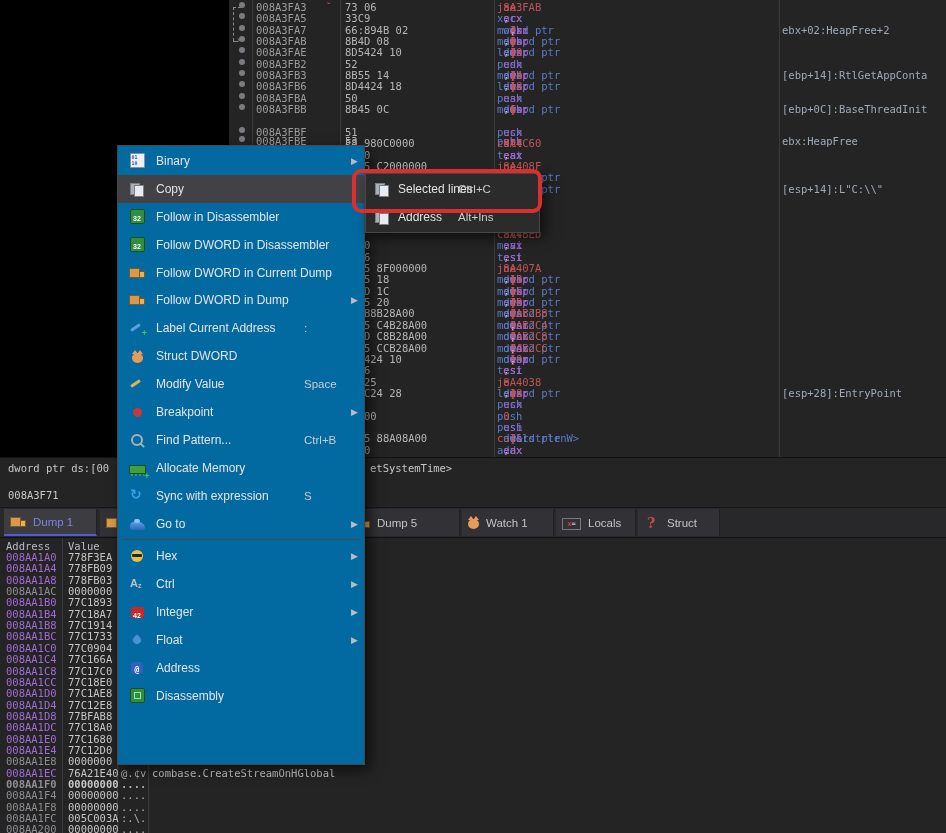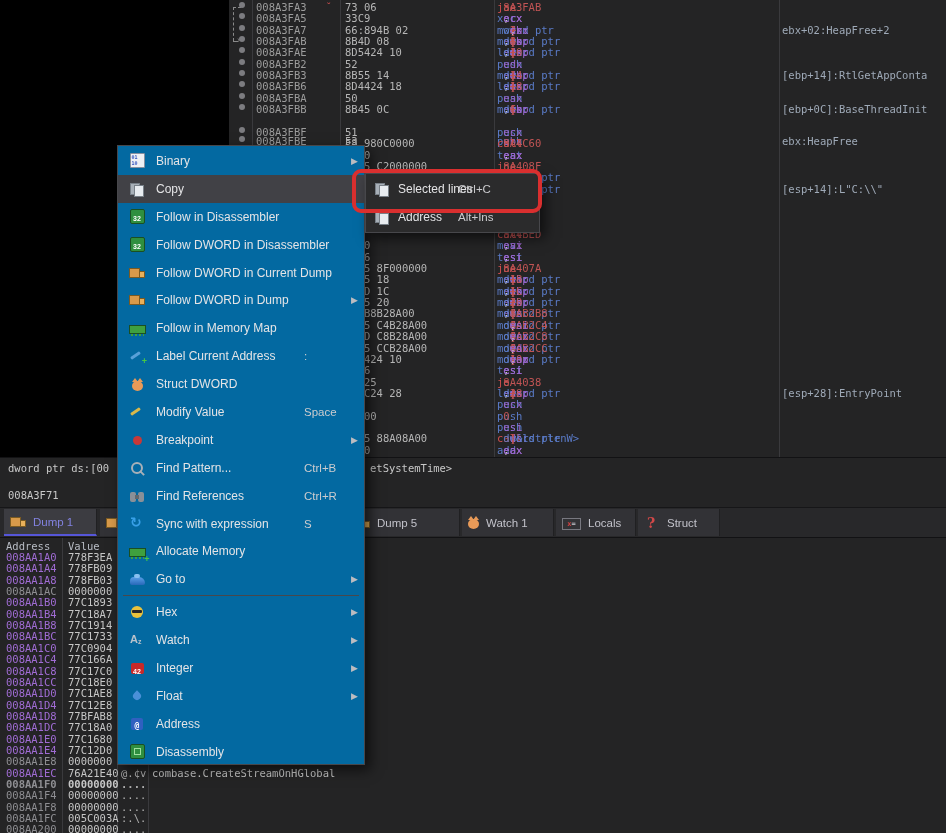--- a/index.html
+++ b/index.html
@@ -263,26 +263,20 @@
       </div>
       <div class="mitem">
         <span class="mi-ico">
           <span class="ic i-truck"></span>
         </span>
         <span class="mi-label">Follow DWORD in Dump</span>
         <span class="mi-arrow">▶</span>
       </div>
       <div class="mitem">
         <span class="mi-ico">
-          <span class="ic i-ram"></span>
-        </span>
-        <span class="mi-label">Follow in Memory Map</span>
-      </div>
-      <div class="mitem">
-        <span class="mi-ico">
           <span class="ic i-pen blue plus"></span>
         </span>
         <span class="mi-label">Label Current Address</span>
         <span class="mi-short">:</span>
       </div>
       <div class="mitem">
         <span class="mi-ico">
           <span class="ic i-cat"></span>
         </span>
         <span class="mi-label">Struct DWORD</span>
@@ -303,58 +297,51 @@
       </div>
       <div class="mitem">
         <span class="mi-ico">
           <span class="ic i-mag"></span>
         </span>
         <span class="mi-label">Find Pattern...</span>
         <span class="mi-short">Ctrl+B</span>
       </div>
       <div class="mitem">
         <span class="mi-ico">
-          <span class="ic i-binoc"></span>
-        </span>
-        <span class="mi-label">Find References</span>
-        <span class="mi-short">Ctrl+R</span>
+          <span class="ic i-ram plus"></span>
+        </span>
+        <span class="mi-label">Allocate Memory</span>
       </div>
       <div class="mitem">
         <span class="mi-ico">
           <span class="ic i-sync"></span>
         </span>
         <span class="mi-label">Sync with expression</span>
         <span class="mi-short">S</span>
       </div>
       <div class="mitem">
         <span class="mi-ico">
-          <span class="ic i-ram plus"></span>
-        </span>
-        <span class="mi-label">Allocate Memory</span>
-      </div>
-      <div class="mitem">
-        <span class="mi-ico">
           <span class="ic i-goto"></span>
         </span>
         <span class="mi-label">Go to</span>
         <span class="mi-arrow">▶</span>
       </div>
       <div class="msep"></div>
       <div class="mitem">
         <span class="mi-ico">
           <span class="ic i-hex"></span>
         </span>
         <span class="mi-label">Hex</span>
         <span class="mi-arrow">▶</span>
       </div>
       <div class="mitem">
         <span class="mi-ico">
           <span class="ic i-text"></span>
         </span>
-        <span class="mi-label">Watch</span>
+        <span class="mi-label">Ctrl</span>
         <span class="mi-arrow">▶</span>
       </div>
       <div class="mitem">
         <span class="mi-ico">
           <span class="ic i-int"></span>
         </span>
         <span class="mi-label">Integer</span>
         <span class="mi-arrow">▶</span>
       </div>
       <div class="mitem">

